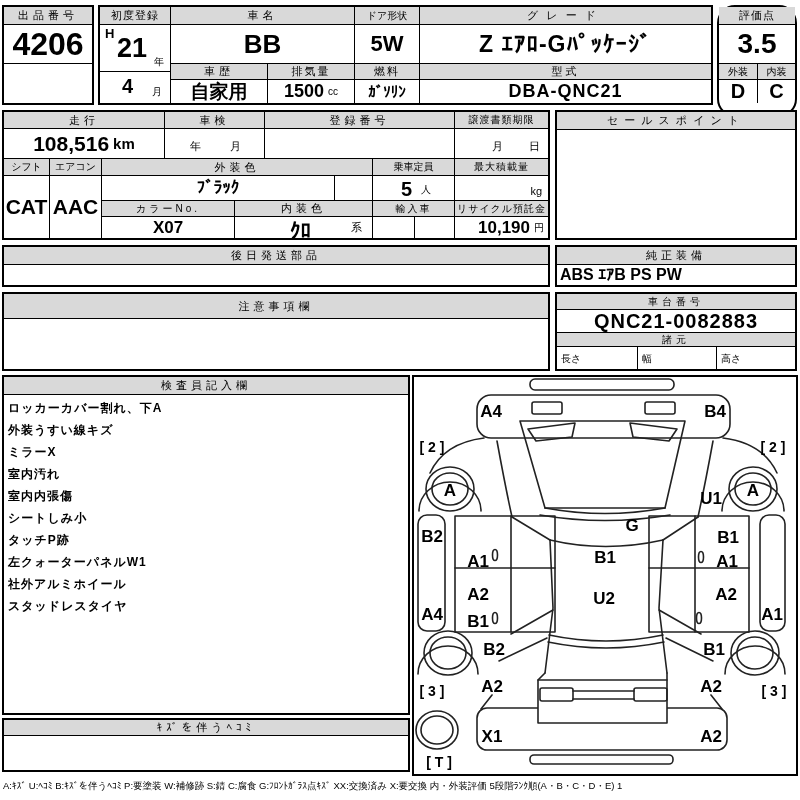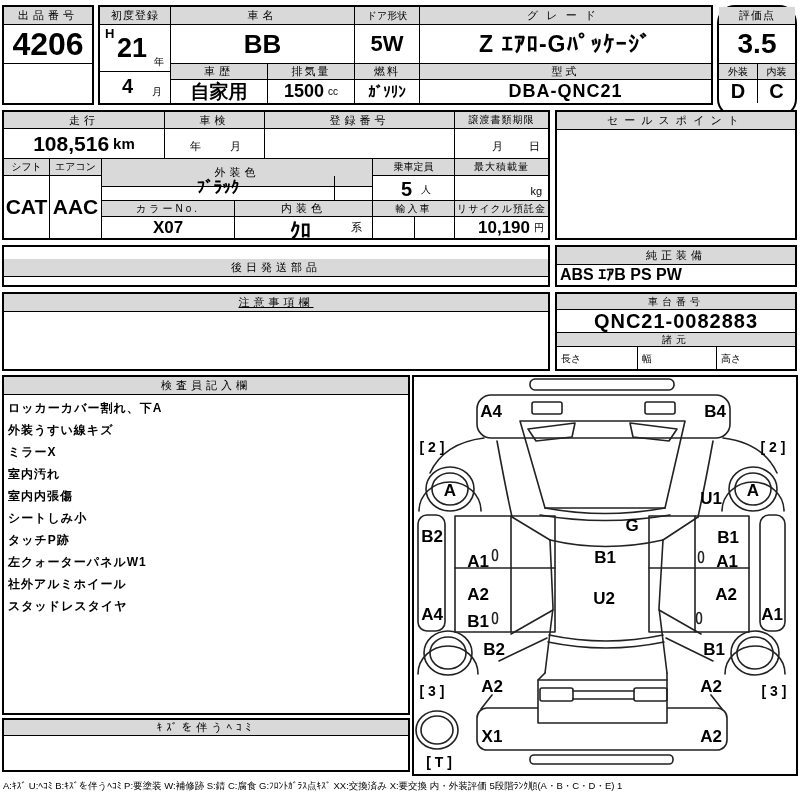--- a/index.html
+++ b/index.html
@@ -90,21 +90,21 @@
     <div class="cell bl bb" style="left:450px;top:17px;width:94px;height:30px;">
       <span style="position:absolute;right:45px;bottom:4px;font-size:11px;">月</span>
       <span style="position:absolute;right:8px;bottom:4px;font-size:11px;">日</span>
     </div>
 
     <div class="cell hdr" style="left:0;top:47px;width:45px;height:17px;letter-spacing:0;font-size:10px;">シフト</div>
     <div class="cell val" style="left:0;top:64px;width:45px;height:62px;font-size:21px;font-weight:700;">CAT</div>
     <div class="cell hdr bl" style="left:45px;top:47px;width:52px;height:17px;letter-spacing:0;font-size:10px;">エアコン</div>
     <div class="cell val bl" style="left:45px;top:64px;width:52px;height:62px;font-size:21px;font-weight:700;">AAC</div>
 
-    <div class="cell hdr bl" style="left:97px;top:47px;width:271px;height:28px;">外装色</div>
+    <div class="cell hdr bl" style="left:97px;top:47px;width:271px;height:17px;">外装色</div>
     <div class="cell hdr bl" style="left:368px;top:47px;width:82px;height:17px;letter-spacing:0;font-size:10px;">乗車定員</div>
     <div class="cell hdr tight bl" style="left:450px;top:47px;width:94px;height:17px;">最大積載量</div>
     <div class="cell val bl bb" style="left:97px;top:64px;width:233px;height:25px;font-size:17px;font-weight:700;">ﾌﾞﾗｯｸ</div>
     <div class="cell bl bb" style="left:330px;top:64px;width:38px;height:25px;"></div>
     <div class="cell bl bb" style="left:368px;top:64px;width:82px;height:25px;">
       <span style="position:absolute;left:28px;top:2px;font-size:20px;font-weight:700;">5</span>
       <span style="position:absolute;left:48px;bottom:3px;font-size:10px;">人</span>
     </div>
     <div class="cell bl bb" style="left:450px;top:64px;width:94px;height:25px;">
       <span style="position:absolute;right:6px;bottom:3px;font-size:11px;">kg</span>
@@ -126,31 +126,31 @@
       <span style="position:absolute;right:4px;bottom:3px;font-size:10px;">円</span>
     </div>
   </div>
 
   <div class="box" style="left:555px;top:110px;width:242px;height:130px;">
     <div class="cell hdr" style="left:0;top:0;width:238px;height:18px;letter-spacing:6px;">セールスポイント</div>
     <div class="cell" style="left:0;top:18px;width:238px;height:108px;"></div>
   </div>
 
   <div class="box" style="left:2px;top:245px;width:548px;height:42px;">
-    <div class="cell hdr" style="left:0;top:12px;width:544px;height:18px;">後日発送部品</div>
+    <div class="cell hdr" style="left:0;top:0;width:544px;height:18px;">後日発送部品</div>
     <div class="cell" style="left:0;top:18px;width:544px;height:20px;"></div>
   </div>
 
   <div class="box" style="left:555px;top:245px;width:242px;height:42px;">
     <div class="cell hdr" style="left:0;top:0;width:238px;height:18px;">純正装備</div>
     <div class="cell" style="left:0;top:18px;width:238px;height:20px;font-size:16px;font-weight:700;padding:1px 3px;">ABS ｴｱB PS PW</div>
   </div>
 
   <div class="box" style="left:2px;top:292px;width:548px;height:79px;">
-    <div class="cell hdr" style="left:0;top:0;width:544px;height:18px;text-decoration:underline;">注意事項欄</div>
+    <div class="cell hdr" style="left:0;top:0;width:544px;height:25px;">注意事項欄</div>
     <div class="cell" style="left:0;top:18px;width:544px;height:57px;"></div>
   </div>
 
   <div class="box" style="left:555px;top:292px;width:242px;height:79px;">
     <div class="cell hdr" style="left:0;top:0;width:238px;height:16px;font-size:10px;">車台番号</div>
     <div class="cell val bb" style="left:0;top:16px;width:238px;height:23px;font-size:20px;font-weight:700;letter-spacing:1px;">QNC21-0082883</div>
     <div class="cell hdr" style="left:0;top:39px;width:238px;height:14px;font-size:10px;">諸元</div>
     <div class="cell" style="left:0;top:53px;width:80px;height:22px;font-size:10px;padding:5px 0 2px 4px;">長さ</div>
     <div class="cell bl" style="left:80px;top:53px;width:79px;height:22px;font-size:10px;padding:5px 0 0 4px;">幅</div>
     <div class="cell bl" style="left:159px;top:53px;width:79px;height:22px;font-size:10px;padding:5px 0 0 4px;">高さ</div>

